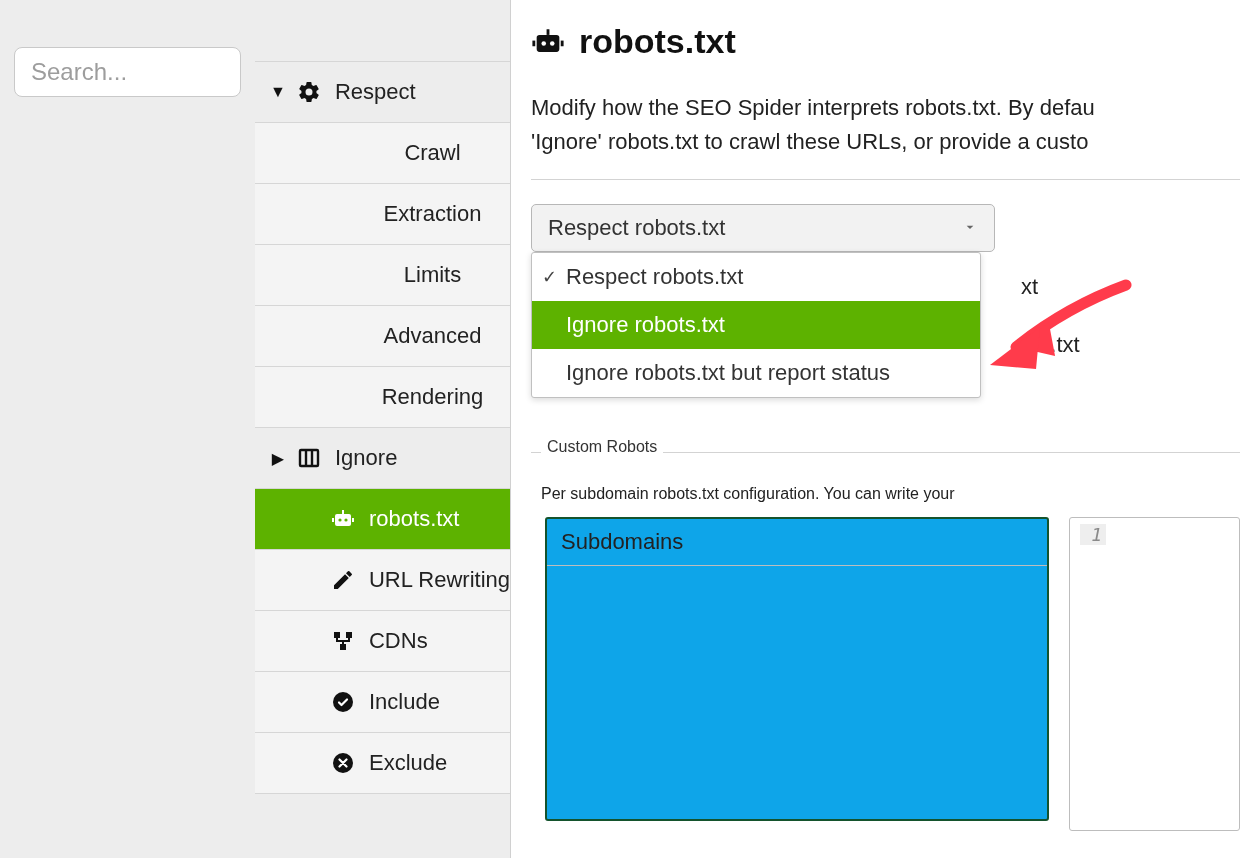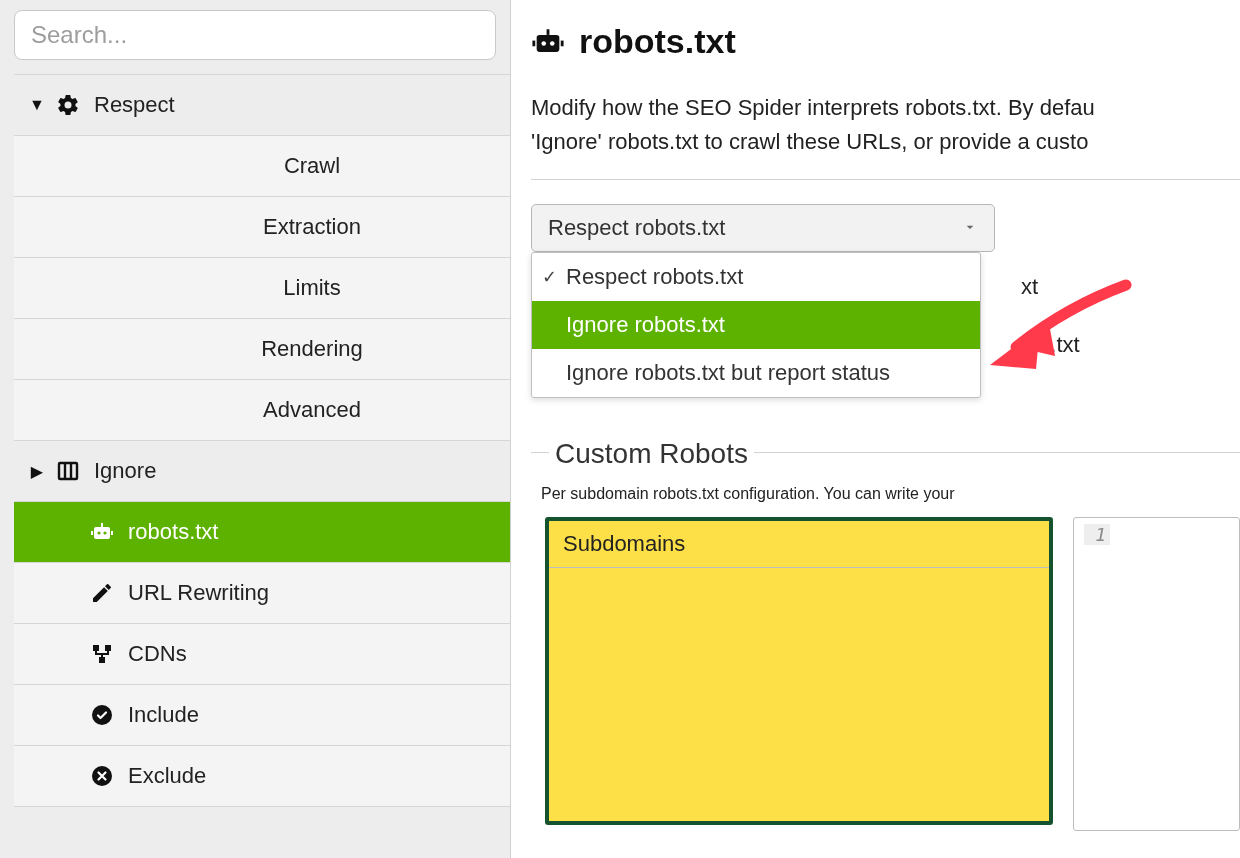--- a/index.html
+++ b/index.html
@@ -1,19 +1,19 @@
 <!DOCTYPE html>
 <html><head>
 <meta charset="utf-8">
 <style>
   html,body{margin:0;padding:0;background:#ededed;font-family:Arial,Helvetica,sans-serif;color:#222;}
   .app{display:flex;width:1240px;height:858px;overflow:hidden;position:relative;}
 
   
-  .sidebar{width:510px;display:flex;flex-direction:column;padding:10px 0 0 14px;box-sizing:border-box;}
+  .sidebar{width:510px;display:flex;flex-direction:row;padding:10px 0 0 14px;box-sizing:border-box;margin-top:37px;}
   .search-wrap{padding-right:14px;}
   .search{width:100%;height:50px;border:1px solid #c9c9c9;border-radius:8px;background:#fff;
            padding:0 16px;font-size:24px;color:#222;box-sizing:border-box;}
   .search::placeholder{color:#9d9d9d;}
 
   .tree{margin-top:14px;border-top:1px solid #d6d6d6;}
   .row{display:flex;align-items:center;height:60px;border-bottom:1px solid #d6d6d6;
        background:#f4f4f4;font-size:22px;cursor:default;}
   .row.top{background:#ededed;}
   .row.selected{background:#5db200;color:#fff;}
@@ -46,24 +46,24 @@
   .opt + .opt{border-top-width:0;text-align:right;}
 
   .select-wrap{position:relative;display:inline-block;}
 
   
   .behind{position:absolute;left:490px;top:0;font-size:22px;color:#222;}
   .behind-block{position:relative;}
 
   
   .fieldset{position:relative;border:0;border-top:1px solid #d3d3d3;margin-top:24px;padding:0;}
-  .legend{position:absolute;top:-15px;left:18px;background:#fff;padding:0 6px;font-size:28px;color:#333;}
+  .legend{position:absolute;top:-15px;left:10px;background:#fff;padding:0 6px;font-size:16px;color:#333;}
   .cr-desc{font-size:16px;color:#222;margin:32px 0 14px 10px;}
   .cr-row{display:flex;gap:20px;margin-left:14px;}
-  .sub-box{width:500px;height:300px;border:4px solid #14532d;border-radius:3px;background:#fde047;}
+  .sub-box{width:500px;height:300px;border:2px solid #14532d;border-radius:3px;background:#0ea5e9;}
   .sub-header{height:46px;border-bottom:1px solid #bdbdbd;display:flex;align-items:center;
               padding:0 14px;font-size:22px;color:#222;}
   .code-box{flex:1;min-width:140px;height:300px;border:1px solid #bdbdbd;border-radius:3px;
             background:#fff;font-family:monospace;font-size:18px;color:#888;padding:6px 10px;}
   .gutter{display:inline-block;width:18px;background:#eee;text-align:right;padding:0 4px;
           font-style:italic;color:#8a8a8a;}
 
   
   .arrow{position:absolute;left:966px;top:277px;z-index:20;pointer-events:none;}
 </style>
@@ -92,24 +92,24 @@
       <div class="row indent1">
         <span class="lbl">Crawl</span>
       </div>
       <div class="row indent1">
         <span class="lbl">Extraction</span>
       </div>
       <div class="row indent1">
         <span class="lbl">Limits</span>
       </div>
       <div class="row indent1">
+        <span class="lbl">Advanced</span>
+      </div>
+      <div class="row indent1">
         <span class="lbl">Rendering</span>
-      </div>
-      <div class="row indent1">
-        <span class="lbl">Advanced</span>
       </div>
 
       <div class="row top grp">
         <span class="caret">▶</span>
         <span class="icon">
           <svg viewBox="0 0 24 24" fill="none" stroke="#111" stroke-width="2.4">
               <rect x="3" y="4" width="18" height="16" rx="1"></rect>
               <line x1="9" y1="4" x2="9" y2="20"></line>
               <line x1="15" y1="4" x2="15" y2="20"></line>
             </svg>

